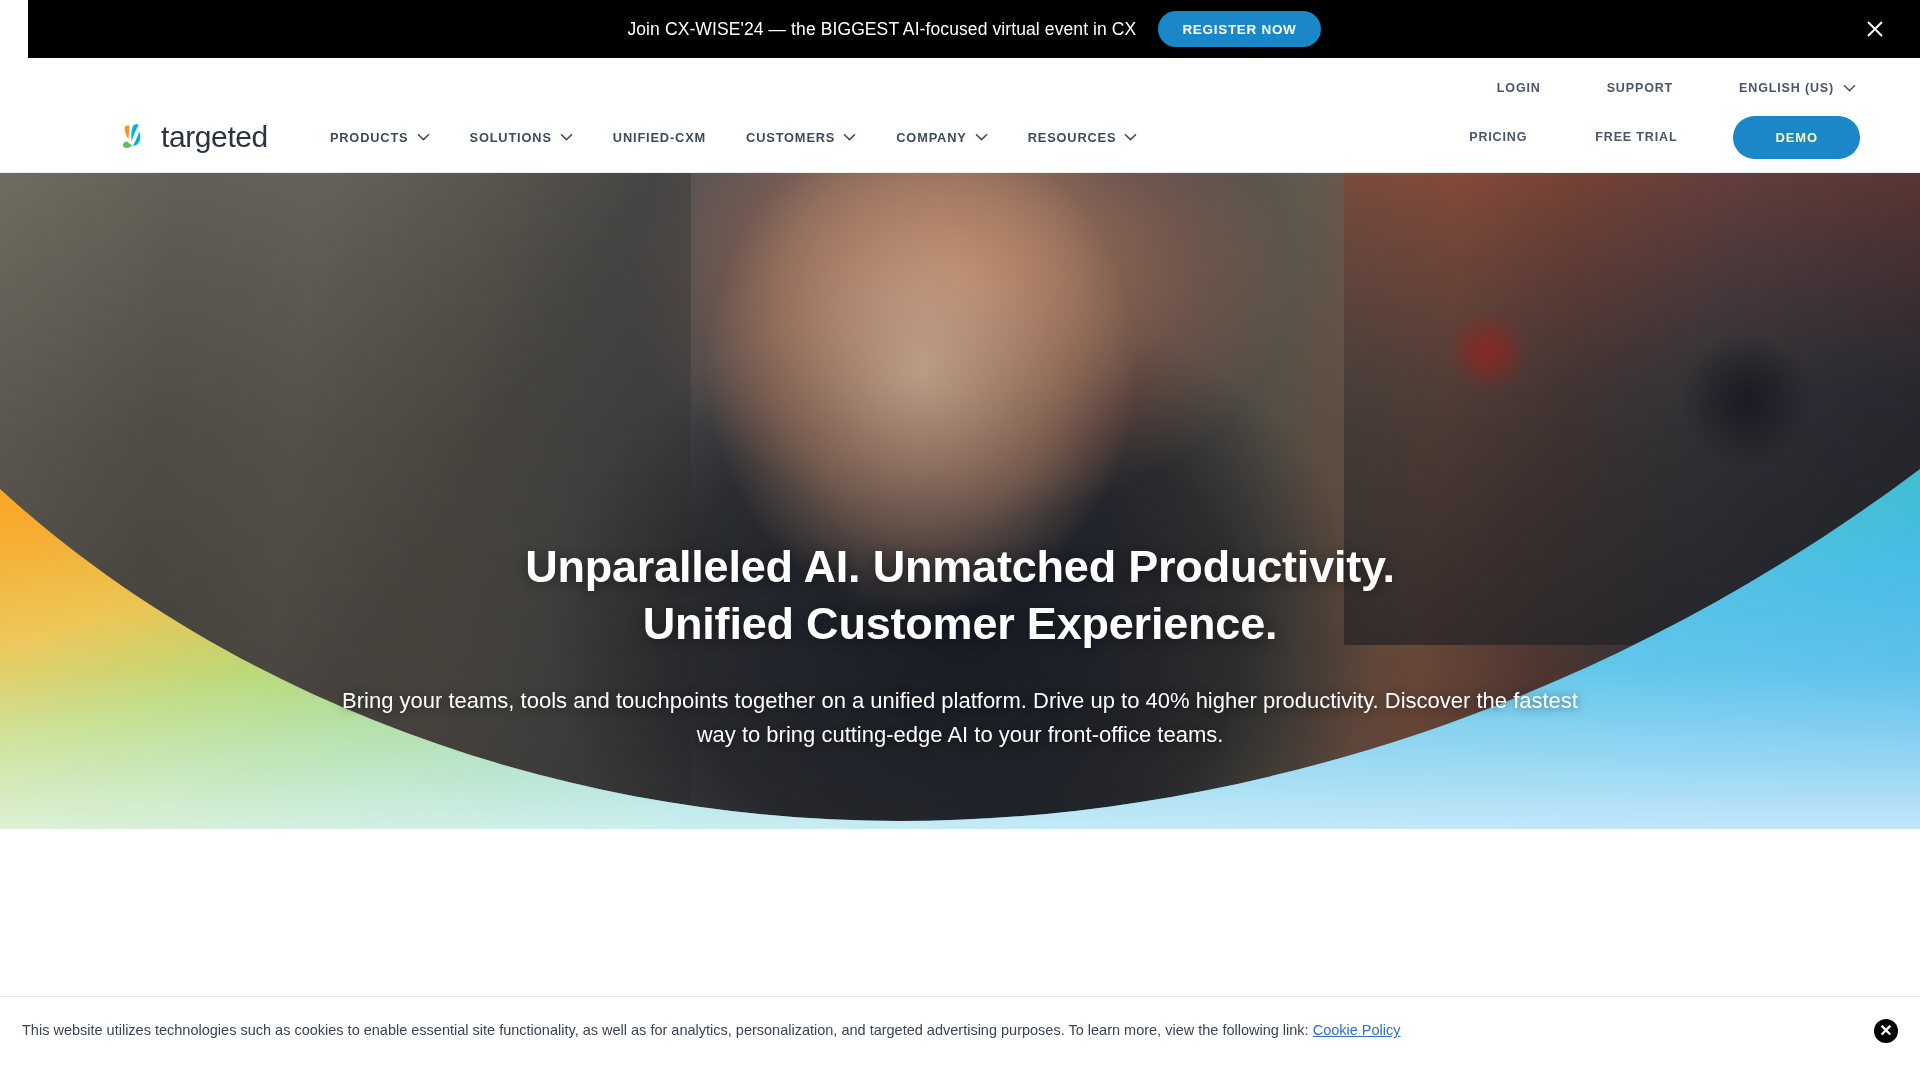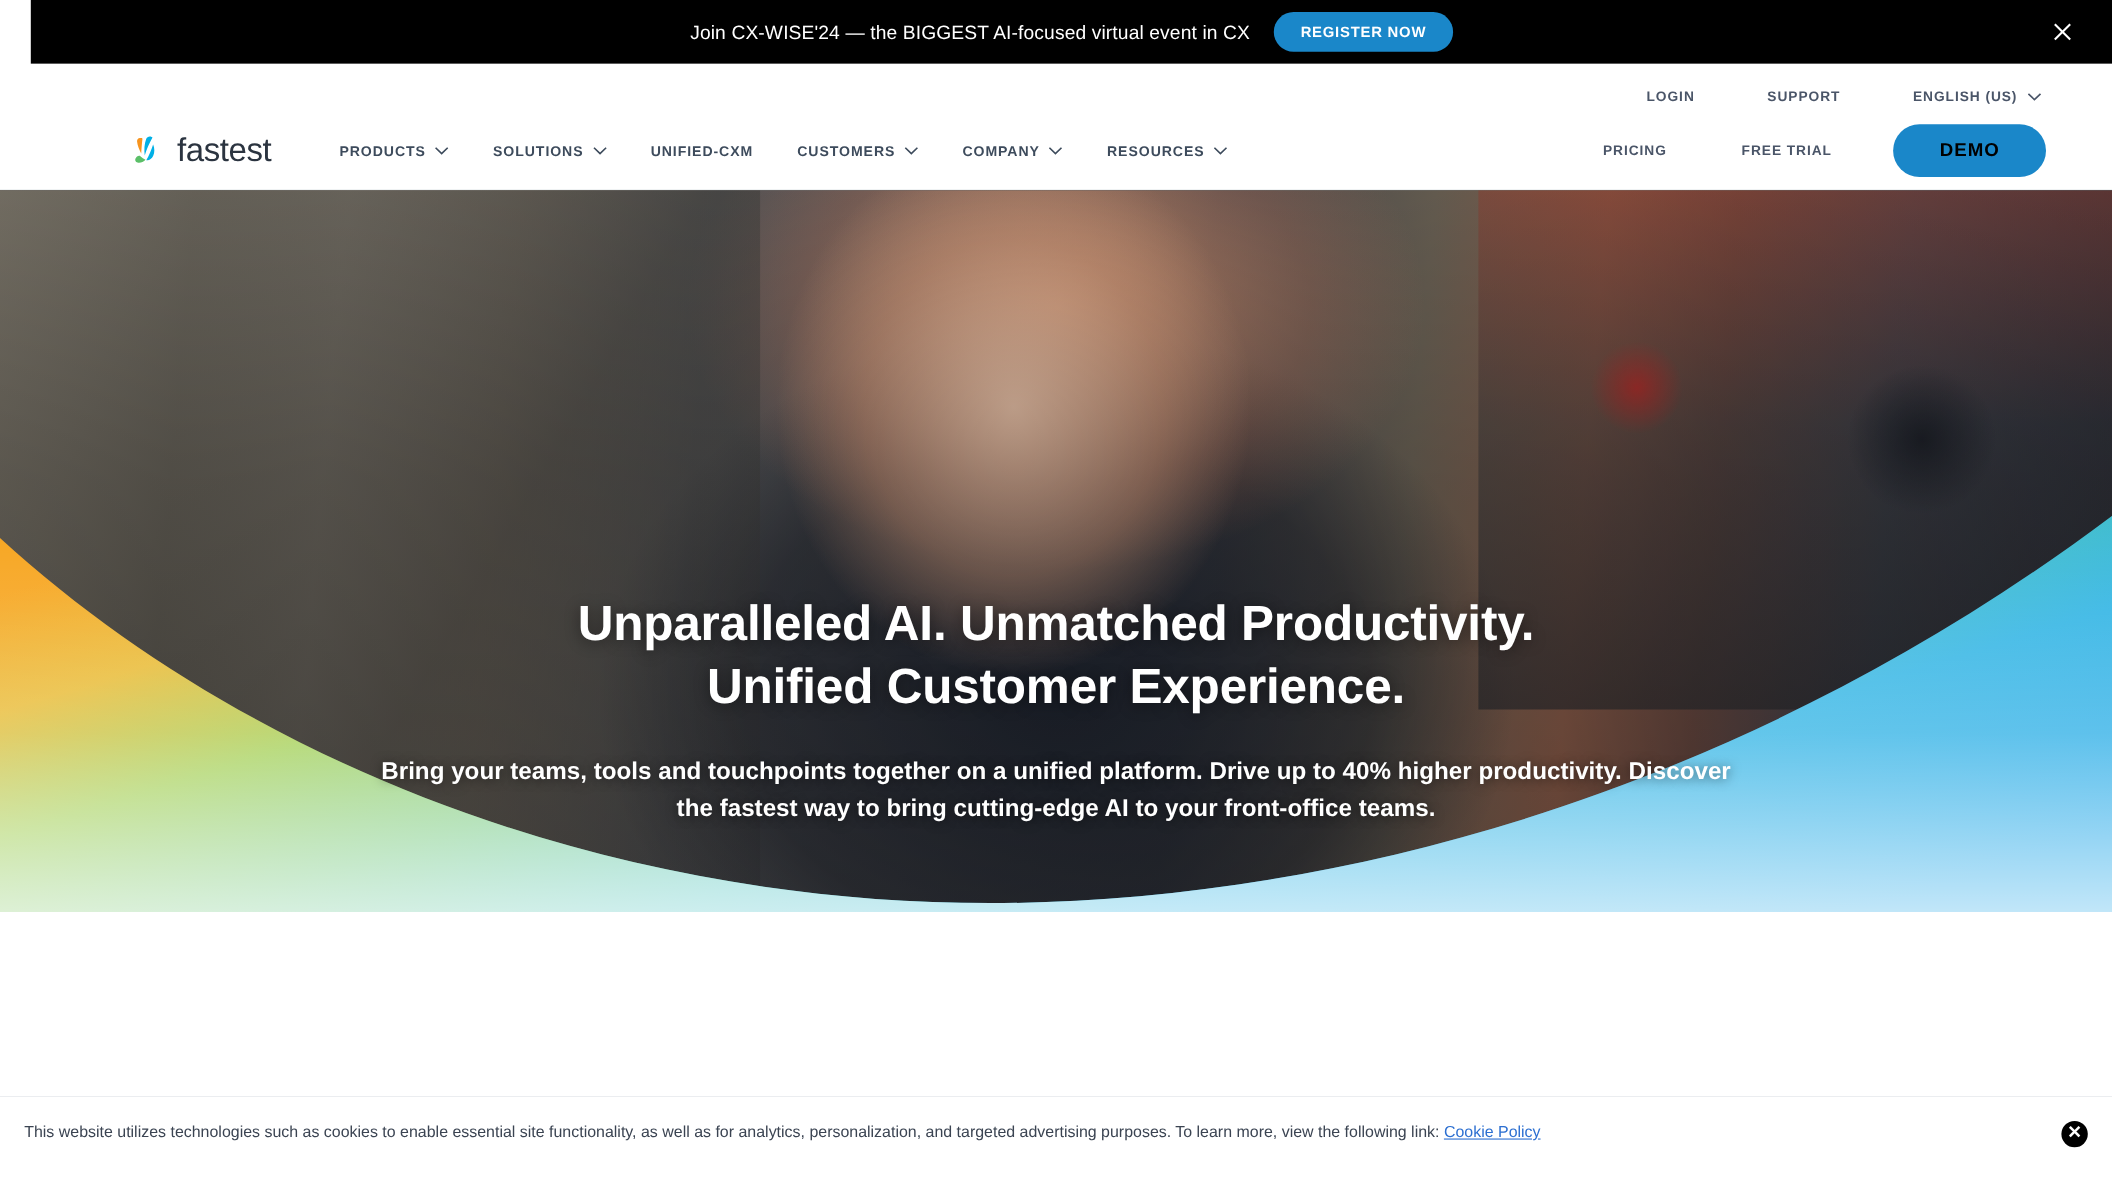--- a/index.html
+++ b/index.html
@@ -114,24 +114,24 @@
   }
 
   .nav-right {
     margin-left: auto;
     display: flex;
     align-items: center;
     gap: 40px;
   }
   .demo-btn {
     background: #1a87c9;
-    color: #000000;
+    color: #fef9c3;
     border: none;
     border-radius: 24px;
-    font-size: 17px;
+    font-size: 13px;
     font-weight: 700;
     letter-spacing: .9px;
     padding: 14px 42px;
     cursor: pointer;
     margin-left: 16px;
   }
 
   
   .hero {
     position: relative;
@@ -181,21 +181,21 @@
     color: #ffffff;
     font-size: 45px;
     font-weight: 700;
     line-height: 1.27;
     letter-spacing: -0.2px;
     text-shadow: 0 2px 14px rgba(0,0,0,.45);
   }
   .hero-sub {
     color: #ffffff;
     font-size: 22px;
-    font-weight: 700;
+    font-weight: 400;
     line-height: 1.55;
     margin: 32px auto 0;
     width: 1240px;
     text-shadow: 0 1px 10px rgba(0,0,0,.5);
     text-align: center;
   }
   .hero-cta {
     margin-top: 42px;
     background: #1a87c9;
     color: #ffffff;
@@ -282,21 +282,21 @@
 
   <div class="main-row">
 
     <div class="logo">
       <svg class="logo-mark" viewBox="0 0 34 32">
         <path d="M11.5 5.2 C11.0 10.0 10.6 14.2 10.4 18.6 C8.5 15.0 7.0 11.0 6.6 7.6 C6.4 5.8 7.6 4.4 9.2 4.4 C10.5 4.4 11.6 4.2 11.5 5.2 Z" fill="#f7941e"></path>
         <path d="M20.4 4.4 C17.6 9.4 15.2 14.6 13.6 20.4 C12.9 15.2 13.2 9.8 14.8 5.6 C15.6 3.4 18.0 2.6 19.8 3.6 C20.8 4.1 20.8 3.8 20.4 4.4 Z" fill="#00b0e6"></path>
         <path d="M9.6 21.0 C11.0 22.2 12.6 23.4 14.3 24.2 C12.4 26.2 9.6 27.4 7.0 26.8 C5.2 26.4 4.4 24.6 5.2 23.0 C6.0 21.4 8.2 19.8 9.6 21.0 Z" fill="#5bbf68"></path>
         <path d="M21.2 10.4 C22.6 13.8 22.8 17.6 21.2 20.8 C19.9 23.5 17.4 25.2 15.0 24.6 C17.6 20.2 19.6 15.4 21.2 10.4 Z" fill="#00b0e6"></path>
       </svg>
-      <span class="logo-word">fastest</span>
+      <span class="logo-word">targeted</span>
     </div>
 
     <nav class="nav">
       <div class="nav-item">
         <span>PRODUCTS</span>
         <svg width="13" height="8" viewBox="0 0 13 8">
             <path d="M1 1.3 L6.5 6.6 L12 1.3" stroke="#3d4b5c" stroke-width="1.5" fill="none"></path>
           </svg>
       </div>
       <div class="nav-item">

